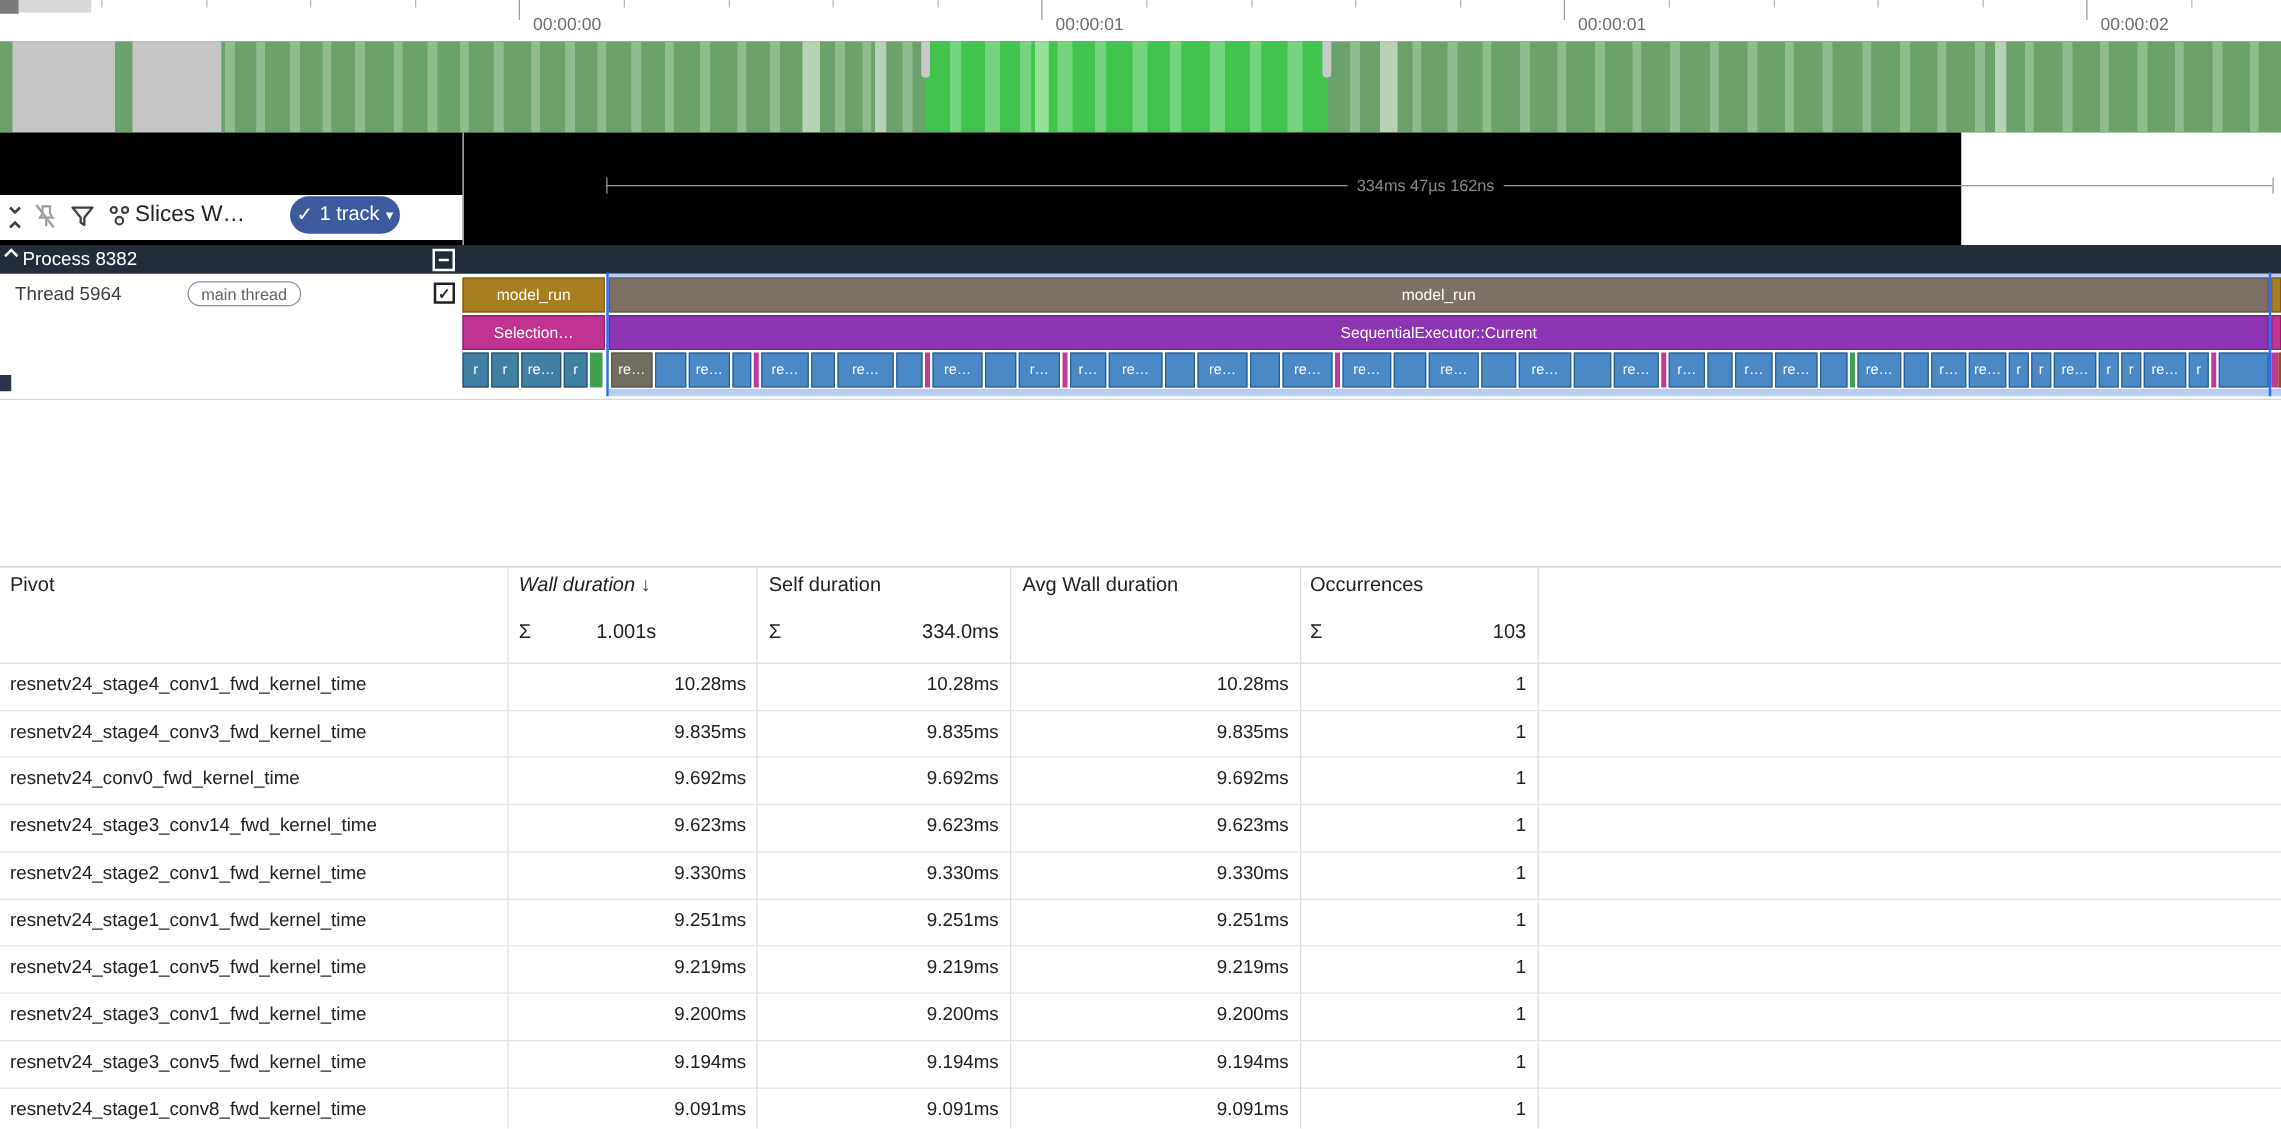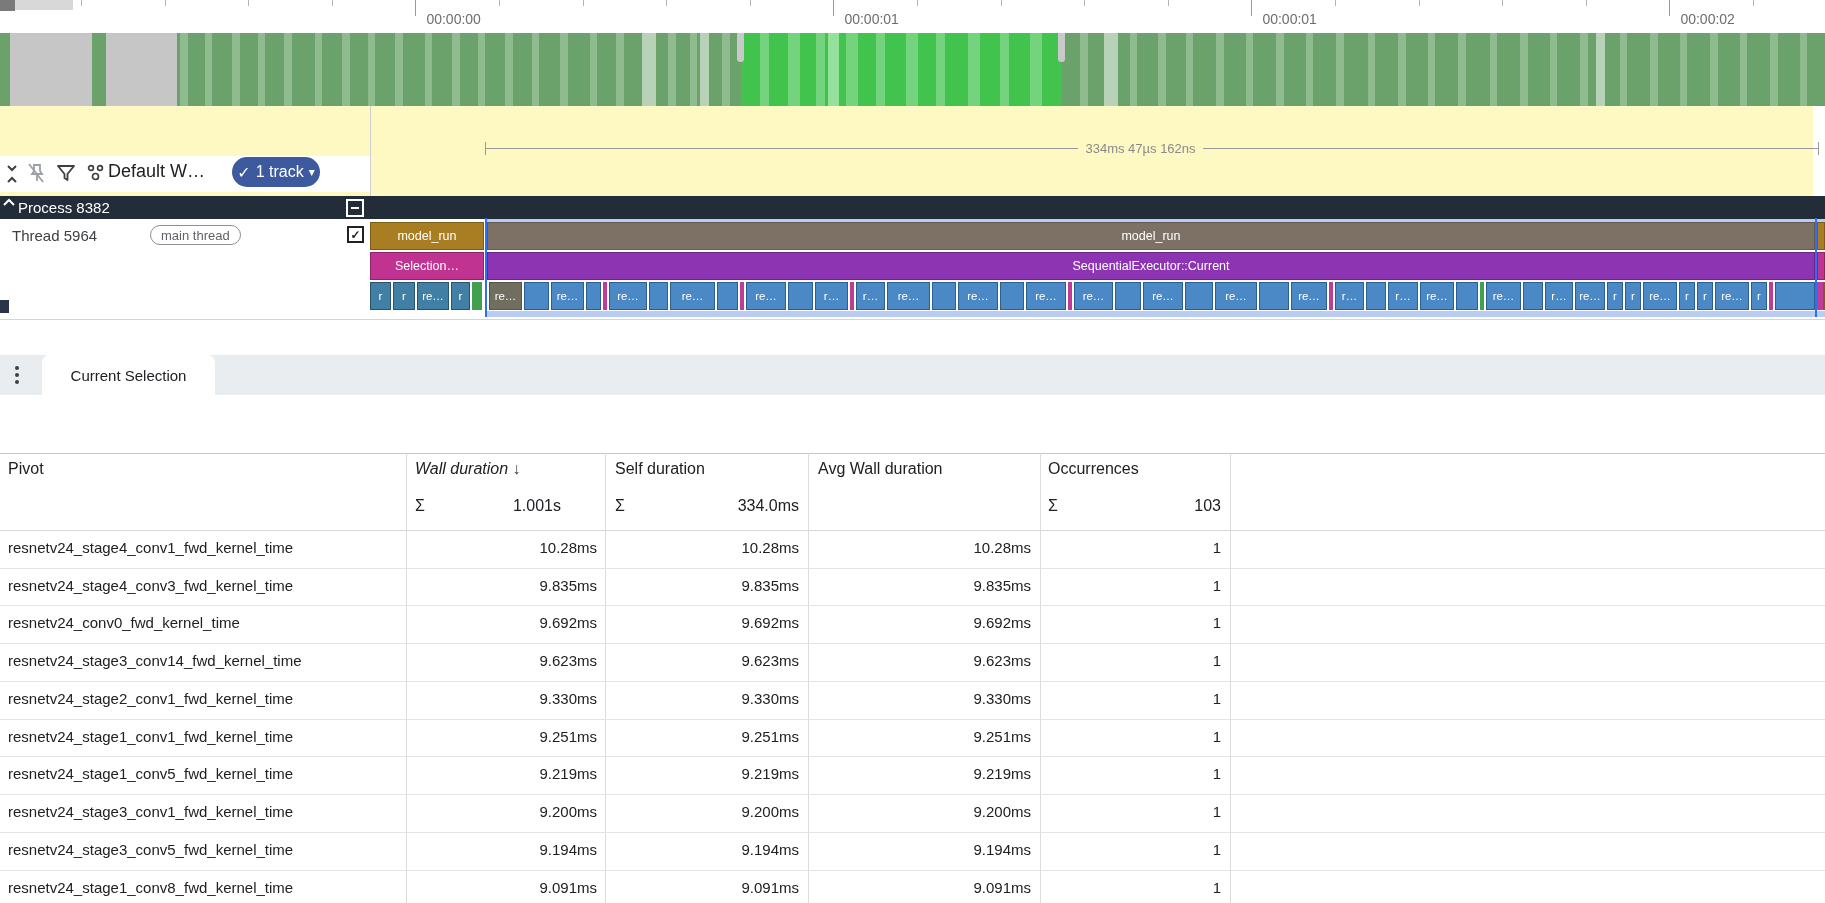--- a/index.html
+++ b/index.html
@@ -119,21 +119,21 @@
       <div style="position: absolute; left: 906px; top: 0px; width: 12px; height: 100%; background: rgb(116, 212, 126);"></div>
       <div style="position: absolute; left: 936px; top: 0px; width: 9px; height: 100%; background: rgb(116, 212, 126);"></div>
       <div style="position: absolute; left: 968px; top: 0px; width: 12px; height: 100%; background: rgb(116, 212, 126);"></div>
       <div style="position: absolute; left: 1000px; top: 0px; width: 9px; height: 100%; background: rgb(116, 212, 126);"></div>
       <div style="position: absolute; left: 1030px; top: 0px; width: 12px; height: 100%; background: rgb(116, 212, 126);"></div>
       <div style="position: absolute; left: 828px; top: 0px; width: 11px; height: 100%; background: rgb(149, 224, 155);"></div>
       <div class="mm-handle" style="left: 737px; width: 7px;"></div>
       <div class="mm-handle" style="left: 1058px; width: 7px;"></div>
     </div>
 
-  <div id="ruler" class="a" style="left:0;top:106px;width:1813px;height:90px;background:#fef9c3;">
+  <div id="ruler" class="a" style="left:0;top:106px;width:1569px;height:90px;background:#000000;">
     <div class="a" style="left:370px;top:0;width:1px;height:90px;background:#cfcfcf;"></div>
     <div class="ruler-label" style="left:8px;">
       <span>00:00:00</span><br><span>000 007 000</span>
     </div>
     <div class="a" style="left:84px;top:108px;font-size:14px;color:#8a8a8a;">+</div>
     <div id="gridlines">
         <div class="gridline" style="left: 410px;"></div>
         <div class="ruler-label" style="left: 416px;"><span>00:00:00</span><br><span>900 000 000</span></div>
         <div class="gridline" style="left: 611px;"></div>
         <div class="ruler-label" style="left: 617px;"><span>00:00:00</span><br><span>950 000 000</span></div>
@@ -179,21 +179,21 @@
           <path d="M2 3 h16 l-6.5 8 v6 l-3 -2 v-4 z" fill="none" stroke="#3c4043" stroke-width="1.8" stroke-linejoin="round"></path>
         </svg>
     </span>
     <span class="a" style="left:86px;top:7px;">
       <svg width="20" height="20" viewBox="0 0 20 20">
           <circle cx="5" cy="5" r="2.4" fill="none" stroke="#3c4043" stroke-width="1.7"></circle>
           <circle cx="14" cy="5" r="2.4" fill="none" stroke="#3c4043" stroke-width="1.7"></circle>
           <circle cx="9.5" cy="13.5" r="3" fill="none" stroke="#3c4043" stroke-width="1.7"></circle>
         </svg>
     </span>
-    <span class="a" style="left:108px;top:5px;font-size:18px;color:#202124;">Default W…</span>
+    <span class="a" style="left:108px;top:5px;font-size:18px;color:#202124;">Slices W…</span>
     <span class="a" style="left:232px;top:1px;width:88px;height:30px;background:#3d5a9f;border-radius:15px;color:#fff;display:flex;align-items:center;justify-content:center;gap:5px;font-size:16px;">
       <span>✓</span>
         <span>1 track</span>
         <span style="font-size:12px;">▾</span>
     </span>
   </div>
 
   <div class="a" style="left:0;top:196px;width:1825px;height:39px;background:#232d3a;color:#fff;">
     <span class="a" style="left:3px;top:2px;">
       <svg width="12" height="8" viewBox="0 0 12 8">
@@ -274,41 +274,31 @@
         <div class="slice" style="left: 1775px; top: 63px; width: 40px; height: 28px; background: rgb(74, 136, 198); border: 1px solid rgb(43, 94, 147); line-height: 26px;"></div>
         <div class="slice" style="left: 1817px; top: 63px; width: 6px; height: 28px; background: rgb(192, 58, 150); border: none; line-height: 26px;"></div>
         <div class="slice" style="left: 1823px; top: 63px; width: 2px; height: 28px; background: rgb(169, 126, 34); border: 1px solid rgb(126, 93, 21); line-height: 26px;"></div>
         <div style="position: absolute; left: 485px; top: -1px; width: 2px; height: 99px; background: rgb(47, 110, 245);"></div>
         <div style="position: absolute; left: 1815px; top: -1px; width: 2px; height: 99px; background: rgb(47, 110, 245);"></div>
       </div>
     <div class="a" style="left:0;top:81px;width:9px;height:13px;background:#2c3547;"></div>
     <div class="a" style="left:0;top:100px;width:1825px;height:1px;background:#d5d5d5;"></div>
   </div>
 
-  <div class="a" style="left:0;top:355px;width:1825px;height:40px;background:#e9edf0;">
-    <span class="a" style="left:10px;top:8px;">
-      <svg width="14" height="24" viewBox="0 0 14 24">
-          <circle cx="7" cy="5" r="2" fill="#3c4043"></circle>
-          <circle cx="7" cy="12" r="2" fill="#3c4043"></circle>
-          <circle cx="7" cy="19" r="2" fill="#3c4043"></circle>
-        </svg>
-    </span>
-    <span class="a" style="left:42px;top:0;width:173px;height:40px;background:#fff;border-radius:8px 8px 0 0;display:flex;align-items:center;justify-content:center;font-size:15px;color:#202124;">Current Selection</span>
-  </div>
 
 
   <div id="table" class="a" style="left:0;top:0;width:1825px;height:903px;pointer-events:none;">
       <div style="position: absolute; left: 0px; top: 453px; width: 1825px; height: 1px; background: rgb(201, 201, 201);"></div>
       <div style="position: absolute; left: 0px; top: 530px; width: 1825px; height: 1px; background: rgb(215, 215, 215);"></div>
       <div class="col-sep" style="left: 406px;"></div>
       <div class="th" style="left: 8px;">Pivot</div>
       <div class="col-sep" style="left: 605px;"></div>
       <div class="th" style="left: 415px; font-style: italic;">Wall duration <span style="color: rgb(66, 66, 66);">↓</span></div>
       <div class="sum" style="left: 415px;">Σ</div>
-      <div class="sum" style="left: 477px; width: 120px; text-align: center;">1.001s</div>
+      <div class="sum" style="left: 477px; width: 120px; text-align: left;">1.001s</div>
       <div class="col-sep" style="left: 808px;"></div>
       <div class="th" style="left: 615px;">Self duration</div>
       <div class="sum" style="left: 615px;">Σ</div>
       <div class="sum" style="left: 679px; width: 120px; text-align: right;">334.0ms</div>
       <div class="col-sep" style="left: 1040px;"></div>
       <div class="th" style="left: 818px;">Avg Wall duration</div>
       <div class="col-sep" style="left: 1230px;"></div>
       <div class="th" style="left: 1048px;">Occurrences</div>
       <div class="sum" style="left: 1048px;">Σ</div>
       <div class="sum" style="left: 1101px; width: 120px; text-align: right;">103</div>

